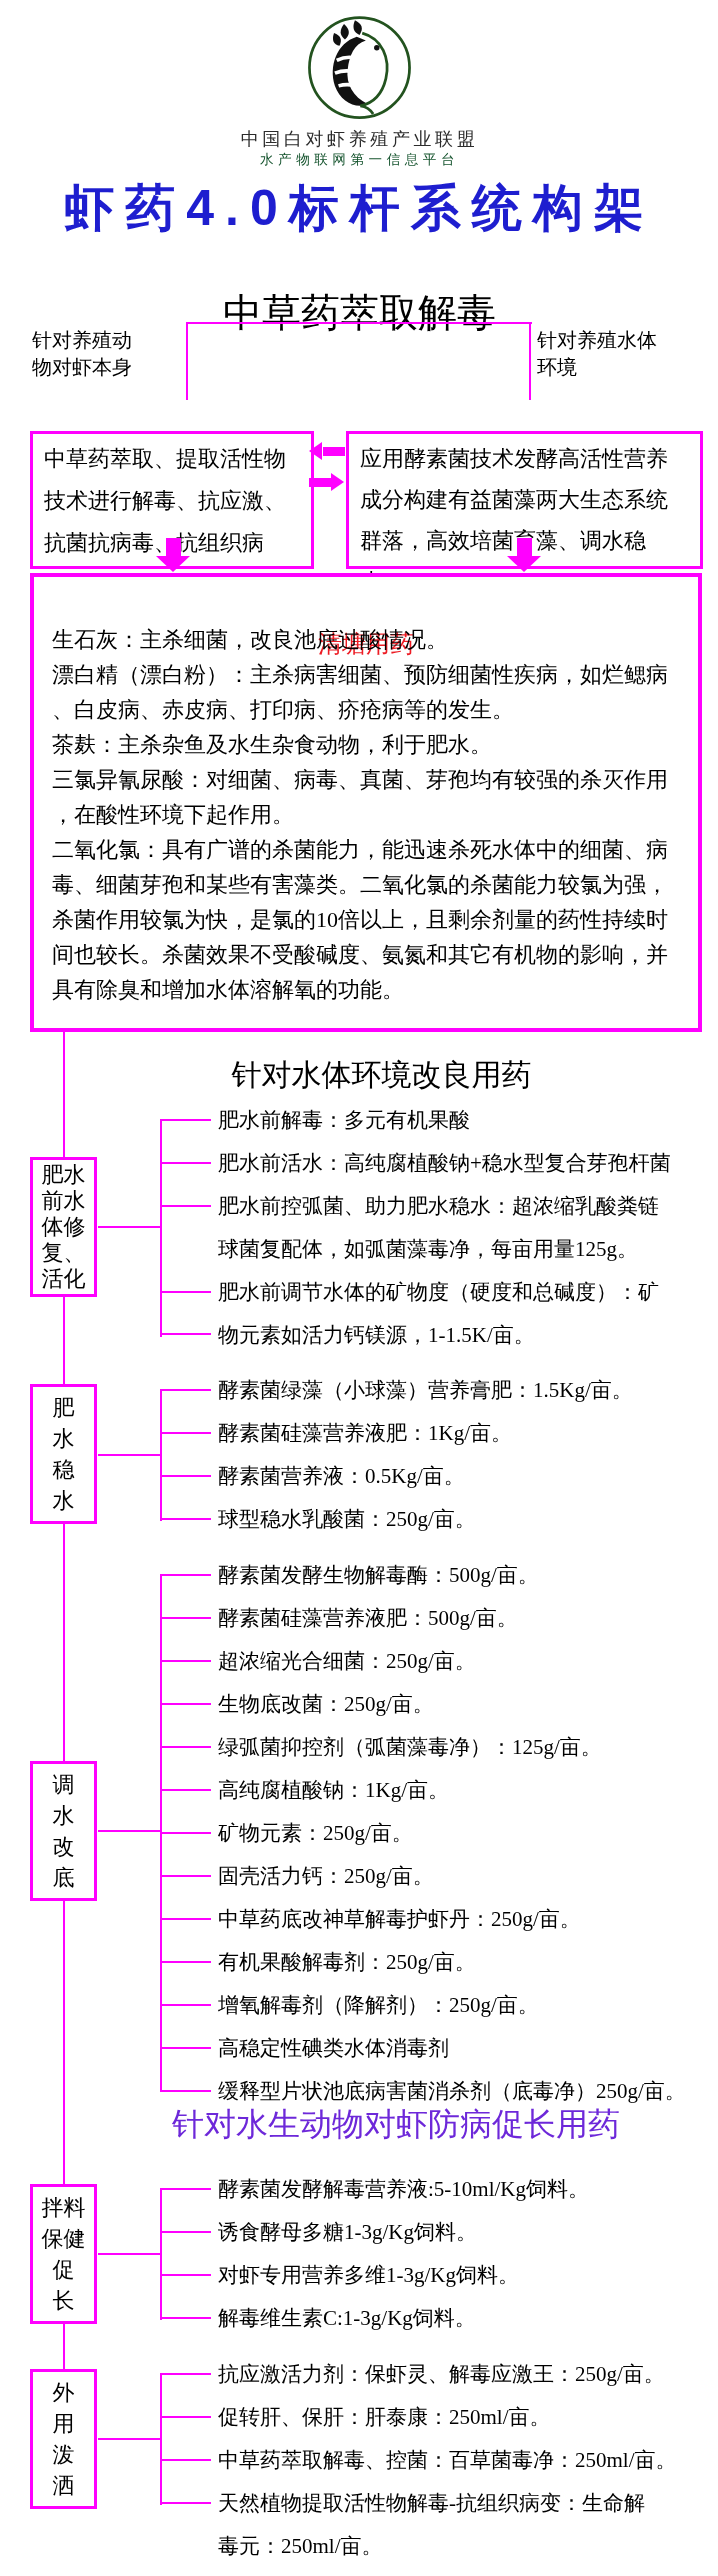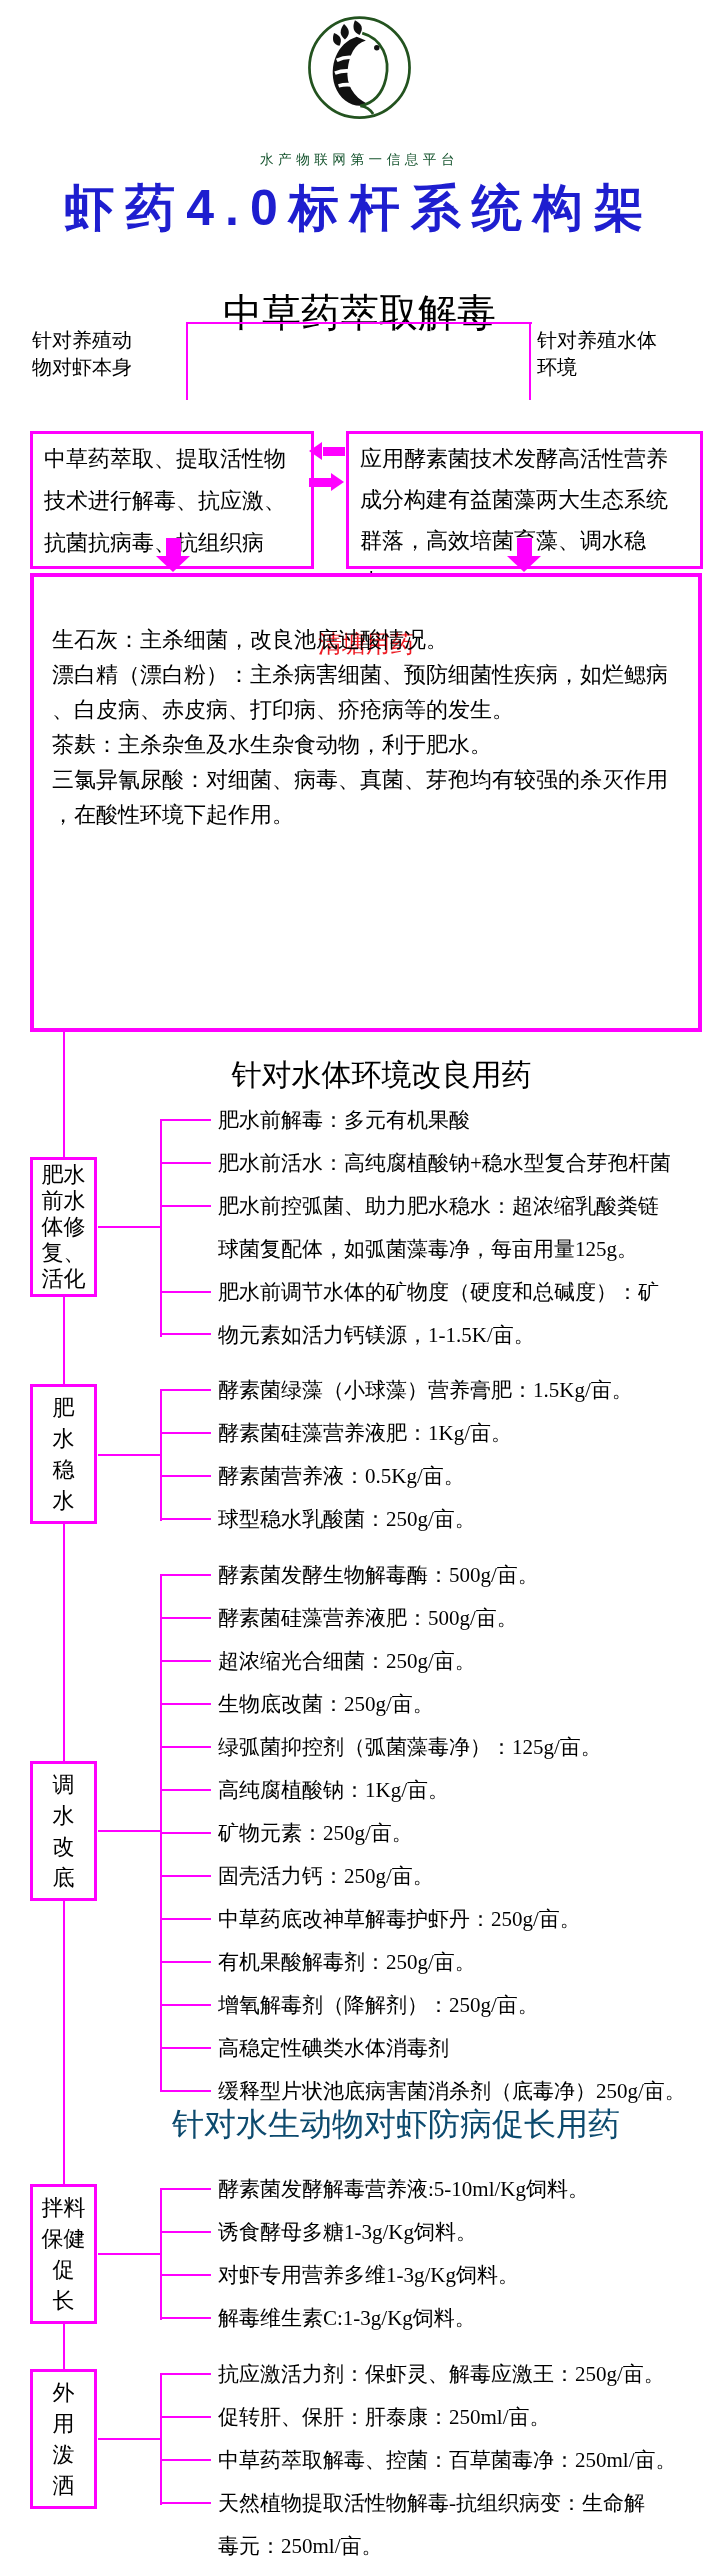--- a/index.html
+++ b/index.html
@@ -47,20 +47,21 @@
     <path d="M56,8 q-5,12 5,16 q7,-10 -5,-16Z" fill="#111"></path>
     <path d="M33,22 q-4,12 6,14 q5,-10 -6,-14Z" fill="#111"></path>
     <path d="M58,26 C36,33 27,58 34,80 C40,97 57,106 70,100 C54,92 46,78 48,62 C50,46 55,34 68,30 Z" fill="#111"></path>
     <path d="M36,52 q14,-7 28,0" stroke="#fff" stroke-width="4" fill="none"></path>
     <path d="M34,66 q15,-6 30,2" stroke="#fff" stroke-width="4" fill="none"></path>
     <path d="M38,80 q13,-4 26,3" stroke="#fff" stroke-width="4" fill="none"></path>
     <path d="M64,22 C86,28 95,50 90,72 C86,89 76,99 62,102" stroke="#23531f" stroke-width="3" fill="none"></path>
     <path d="M62,102 q9,1 14,9" stroke="#23531f" stroke-width="3" fill="none"></path>
     <circle cx="80" cy="38" r="3" fill="#111"></circle>
   </svg>
+  <div class="abs org-name">中国白对虾养殖产业联盟</div>
   <div class="abs tagline">水产物联网第一信息平台</div>
 
   <div class="abs page-title" style="color:#1e1ecf;">虾药4.0标杆系统构架</div>
   <div class="abs subtitle">中草药萃取解毒</div>
 
   <div class="abs mline" style="left:186px;top:322px;width:346px;height:1.8px;"></div>
   <div class="abs mline" style="left:186px;top:322px;width:1.8px;height:78px;"></div>
   <div class="abs mline" style="left:529px;top:322px;width:1.8px;height:78px;"></div>
 
   <div class="abs side-label pre" style="left:32px;top:327px;width:146px;">针对养殖动
@@ -96,20 +97,25 @@
   <div class="abs pond-box">
     <div class="pond-title" style="color:#ed1c24;">清塘用药</div>
     <div class="pond-entries">
 
     <p class="pre">生石灰：主杀细菌，改良池底过酸情况。</p>
         <p class="pre">漂白精（漂白粉）：主杀病害细菌、预防细菌性疾病，如烂鳃病
 、白皮病、赤皮病、打印病、疥疮病等的发生。</p>
         <p class="pre">茶麸：主杀杂鱼及水生杂食动物，利于肥水。</p>
         <p class="pre">三氯异氰尿酸：对细菌、病毒、真菌、芽孢均有较强的杀灭作用
 ，在酸性环境下起作用。</p>
+        <p class="pre">二氧化氯：具有广谱的杀菌能力，能迅速杀死水体中的细菌、病
+毒、细菌芽孢和某些有害藻类。二氧化氯的杀菌能力较氯为强，
+杀菌作用较氯为快，是氯的10倍以上，且剩余剂量的药性持续时
+间也较长。杀菌效果不受酸碱度、氨氮和其它有机物的影响，并
+具有除臭和增加水体溶解氧的功能。</p>
       </div>
   </div>
 
   <div class="abs mline" style="left:63px;top:1032px;width:1.8px;height:1407px;"></div>
 
   <div class="abs cat-box pre" style="top:1157px;height:134px;line-height:26px;">肥水
 前水
 体修
 复、
 活化</div>
@@ -158,21 +164,21 @@
       <div class="t-item pre">高纯腐植酸钠：1Kg/亩。</div>
       <div class="t-item pre">矿物元素：250g/亩。</div>
       <div class="t-item pre">固壳活力钙：250g/亩。</div>
       <div class="t-item pre">中草药底改神草解毒护虾丹：250g/亩。</div>
       <div class="t-item pre">有机果酸解毒剂：250g/亩。</div>
       <div class="t-item pre">增氧解毒剂（降解剂）：250g/亩。</div>
       <div class="t-item pre">高稳定性碘类水体消毒剂</div>
       <div class="t-item pre">缓释型片状池底病害菌消杀剂（底毒净）250g/亩。</div>
     </div>
 
-  <div class="abs heading-3" style="color:#0c4a6e;">针对水生动物对虾防病促长用药</div>
+  <div class="abs heading-3" style="color:#6d28d9;">针对水生动物对虾防病促长用药</div>
 
   <div class="abs cat-box pre" style="top:2184px;height:134px;line-height:31px;">拌料
 保健
 促
 长</div>
   <div class="abs mline" style="left:98px;top:2253px;width:64px;height:1.8px;"></div>
   <div class="abs mline" style="left:160px;top:2190px;width:1.8px;height:130px;"></div>
   <div class="abs items" style="left:218px;top:2168px;">
 
   <div class="t-item pre">酵素菌发酵解毒营养液:5-10ml/Kg饲料。</div>

